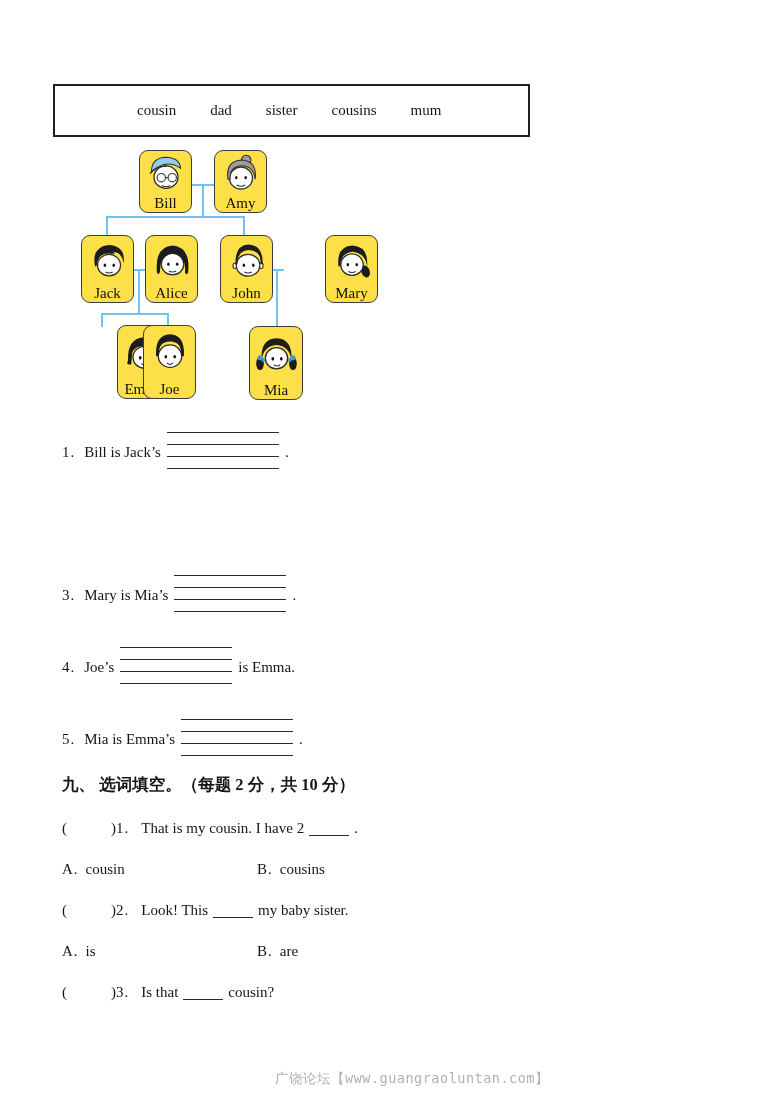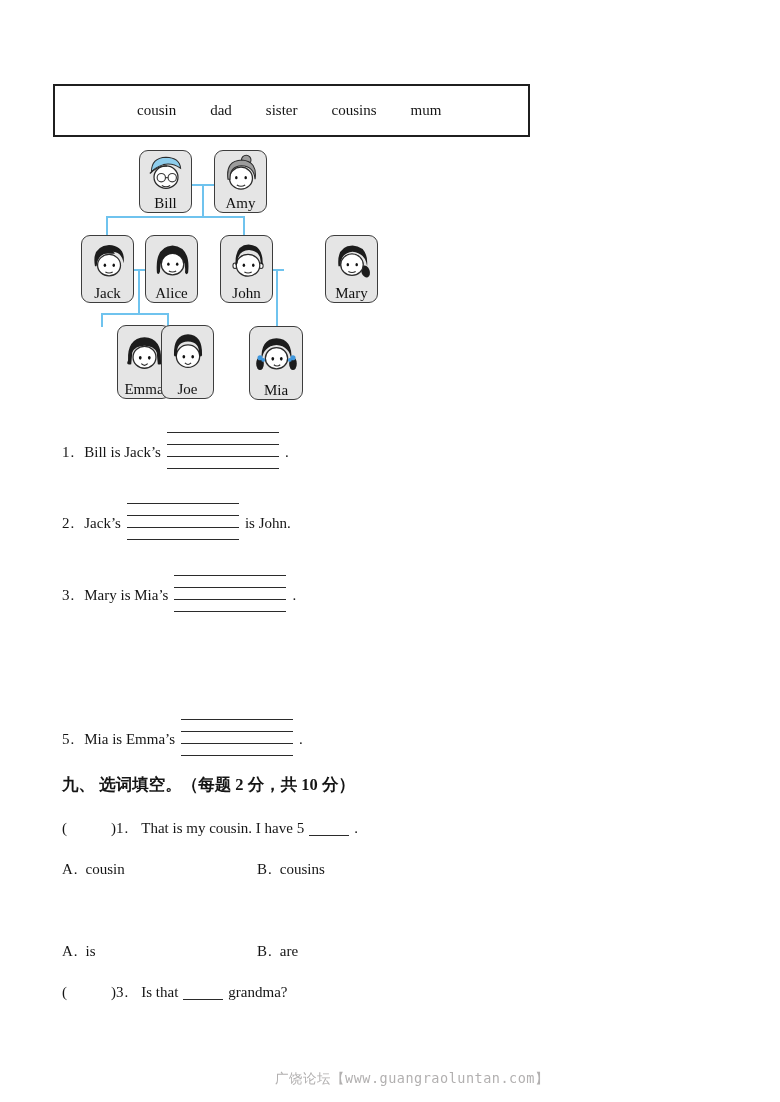--- a/index.html
+++ b/index.html
@@ -10,21 +10,21 @@
   
   .word-bank{
     position:absolute;left:53px;top:84px;width:477px;height:53px;box-sizing:border-box;
     border:2px solid #1f1f1f;display:flex;align-items:center;padding-left:82px;gap:34px;
   }
   .word-bank span{font-size:15px;}
   
   .tree{position:absolute;left:0;top:148px;width:780px;height:260px;}
   .conn{position:absolute;background:#6fc3ee;}
   .card{
-    position:absolute;background:#e5e5e5;border:1.5px solid #3d3d3d;border-radius:9px;
+    position:absolute;background:#fde047;border:1.5px solid #3d3d3d;border-radius:9px;
     box-sizing:border-box;
   }
   .card svg{position:absolute;top:1px;left:1px;}
   .card-name{
     position:absolute;left:0;bottom:0;width:100%;text-align:center;
     font-size:15px;line-height:18px;color:#111;
   }
   
   .fillq{position:absolute;left:62px;white-space:nowrap;line-height:20px;}
   .qnum{margin-right:9px;letter-spacing:1px;}
@@ -156,21 +156,21 @@
     <div class="card" style="left:80px;top:177px;width:54px;height:74px;margin-left:37px;">
       <svg width="51" height="50" viewBox="0 0 48 46">
         <ellipse cx="24" cy="28" rx="10.8" ry="10.3" fill="#fff" stroke="#2b2b2b" stroke-width="1.2"></ellipse>
         <path d="M8.5 31 Q7.5 10 24 9 Q40.5 10 39.5 31 Q42 35.5 36.5 34.5 L35.5 23.5 Q33 17 24 17 Q15 17 12.5 23.5 L11.5 34.5 Q6 35.5 8.5 31 Z" fill="#1c1c1c"></path>
         <ellipse cx="20" cy="28.5" rx="1.3" ry="1.7" fill="#111"></ellipse>
         <ellipse cx="28.5" cy="28.5" rx="1.3" ry="1.7" fill="#111"></ellipse>
         <path d="M21 34 Q24 37 27 34" fill="none" stroke="#2b2b2b" stroke-width="1.1"></path>
       </svg>
       <div class="card-name">Emma</div>
     </div>
-    <div class="card" style="left:143px;top:177px;width:53px;height:74px;margin-left:18px;">
+    <div class="card" style="left:143px;top:177px;width:53px;height:74px;">
       <svg width="50" height="50" viewBox="0 0 48 46">
         <ellipse cx="24" cy="27" rx="11.2" ry="10.8" fill="#fff" stroke="#2b2b2b" stroke-width="1.2"></ellipse>
         <path d="M10.5 26 Q10 6.5 24 6 Q38 6.5 37.5 26 Q36 29 34.5 25.5 Q35.5 13.5 24 13 Q12.5 13.5 13.5 25.5 Q12 29 10.5 26 Z" fill="#1c1c1c"></path>
         <ellipse cx="20" cy="27.5" rx="1.3" ry="1.7" fill="#111"></ellipse>
         <ellipse cx="28.5" cy="27.5" rx="1.3" ry="1.7" fill="#111"></ellipse>
         <path d="M21 33.5 Q24 36.5 27 33.5" fill="none" stroke="#2b2b2b" stroke-width="1.1"></path>
       </svg>
       <div class="card-name">Joe</div>
     </div>
     <div class="card" style="left:249px;top:178px;width:54px;height:74px;">
@@ -187,44 +187,47 @@
         <ellipse cx="28.5" cy="28.5" rx="1.3" ry="1.7" fill="#111"></ellipse>
         <path d="M21.5 34 Q24.5 36.5 27.5 34" fill="none" stroke="#2b2b2b" stroke-width="1.1"></path>
       </svg>
       <div class="card-name">Mia</div>
     </div>
   </div>
 
   <div class="fillq" style="top:432px;">
     <span class="qnum">1.</span><span>Bill is Jack’s</span><span class="four-line"></span><span>.</span>
   </div>
-  <div class="fillq" style="top:503px;">
-    <span class="qnum">2.</span><span>Jack’s</span><span class="four-line"></span><span>is John.</span>
-  </div>
   <div class="fillq" style="top:575px;">
     <span class="qnum">3.</span><span>Mary is Mia’s</span><span class="four-line"></span><span>.</span>
   </div>
+  <div class="fillq" style="top:647px;">
+    <span class="qnum">4.</span><span>Joe’s</span><span class="four-line"></span><span>is Emma.</span>
+  </div>
   <div class="fillq" style="top:719px;">
     <span class="qnum">5.</span><span>Mia is Emma’s</span><span class="four-line"></span><span>.</span>
   </div>
 
   <div class="section-heading">九、 选词填空。（每题 2 分，共 10 分）</div>
 
   <div class="mcq" style="top:818px;">
-    <span>(</span><span class="paren-gap"></span><span>)</span><span class="mc-num">1.</span><span>That is my cousin. I have 5</span><span class="mcblank"></span><span>.</span>
+    <span>(</span><span class="paren-gap"></span><span>)</span><span class="mc-num">1.</span><span>That is my cousin. I have 2</span><span class="mcblank"></span><span>.</span>
   </div>
   <div class="opt-row" style="top:859px;">
     <span class="opt-a"><span class="opt-label">A.</span><span>cousin</span></span>
     <span class="opt-b"><span class="opt-label">B.</span><span>cousins</span></span>
   </div>
 
+  <div class="mcq" style="top:900px;">
+    <span>(</span><span class="paren-gap"></span><span>)</span><span class="mc-num">2.</span><span>Look! This</span><span class="mcblank"></span><span>my baby sister.</span>
+  </div>
   <div class="opt-row" style="top:941px;">
     <span class="opt-a"><span class="opt-label">A.</span><span>is</span></span>
     <span class="opt-b"><span class="opt-label">B.</span><span>are</span></span>
   </div>
 
   <div class="mcq" style="top:982px;">
-    <span>(</span><span class="paren-gap"></span><span>)</span><span class="mc-num">3.</span><span>Is that</span><span class="mcblank"></span><span>grandma?</span>
+    <span>(</span><span class="paren-gap"></span><span>)</span><span class="mc-num">3.</span><span>Is that</span><span class="mcblank"></span><span>cousin?</span>
   </div>
 
   <div class="footer">广饶论坛【www.guangraoluntan.com】</div>
 
 </div>
 
 </body></html>

